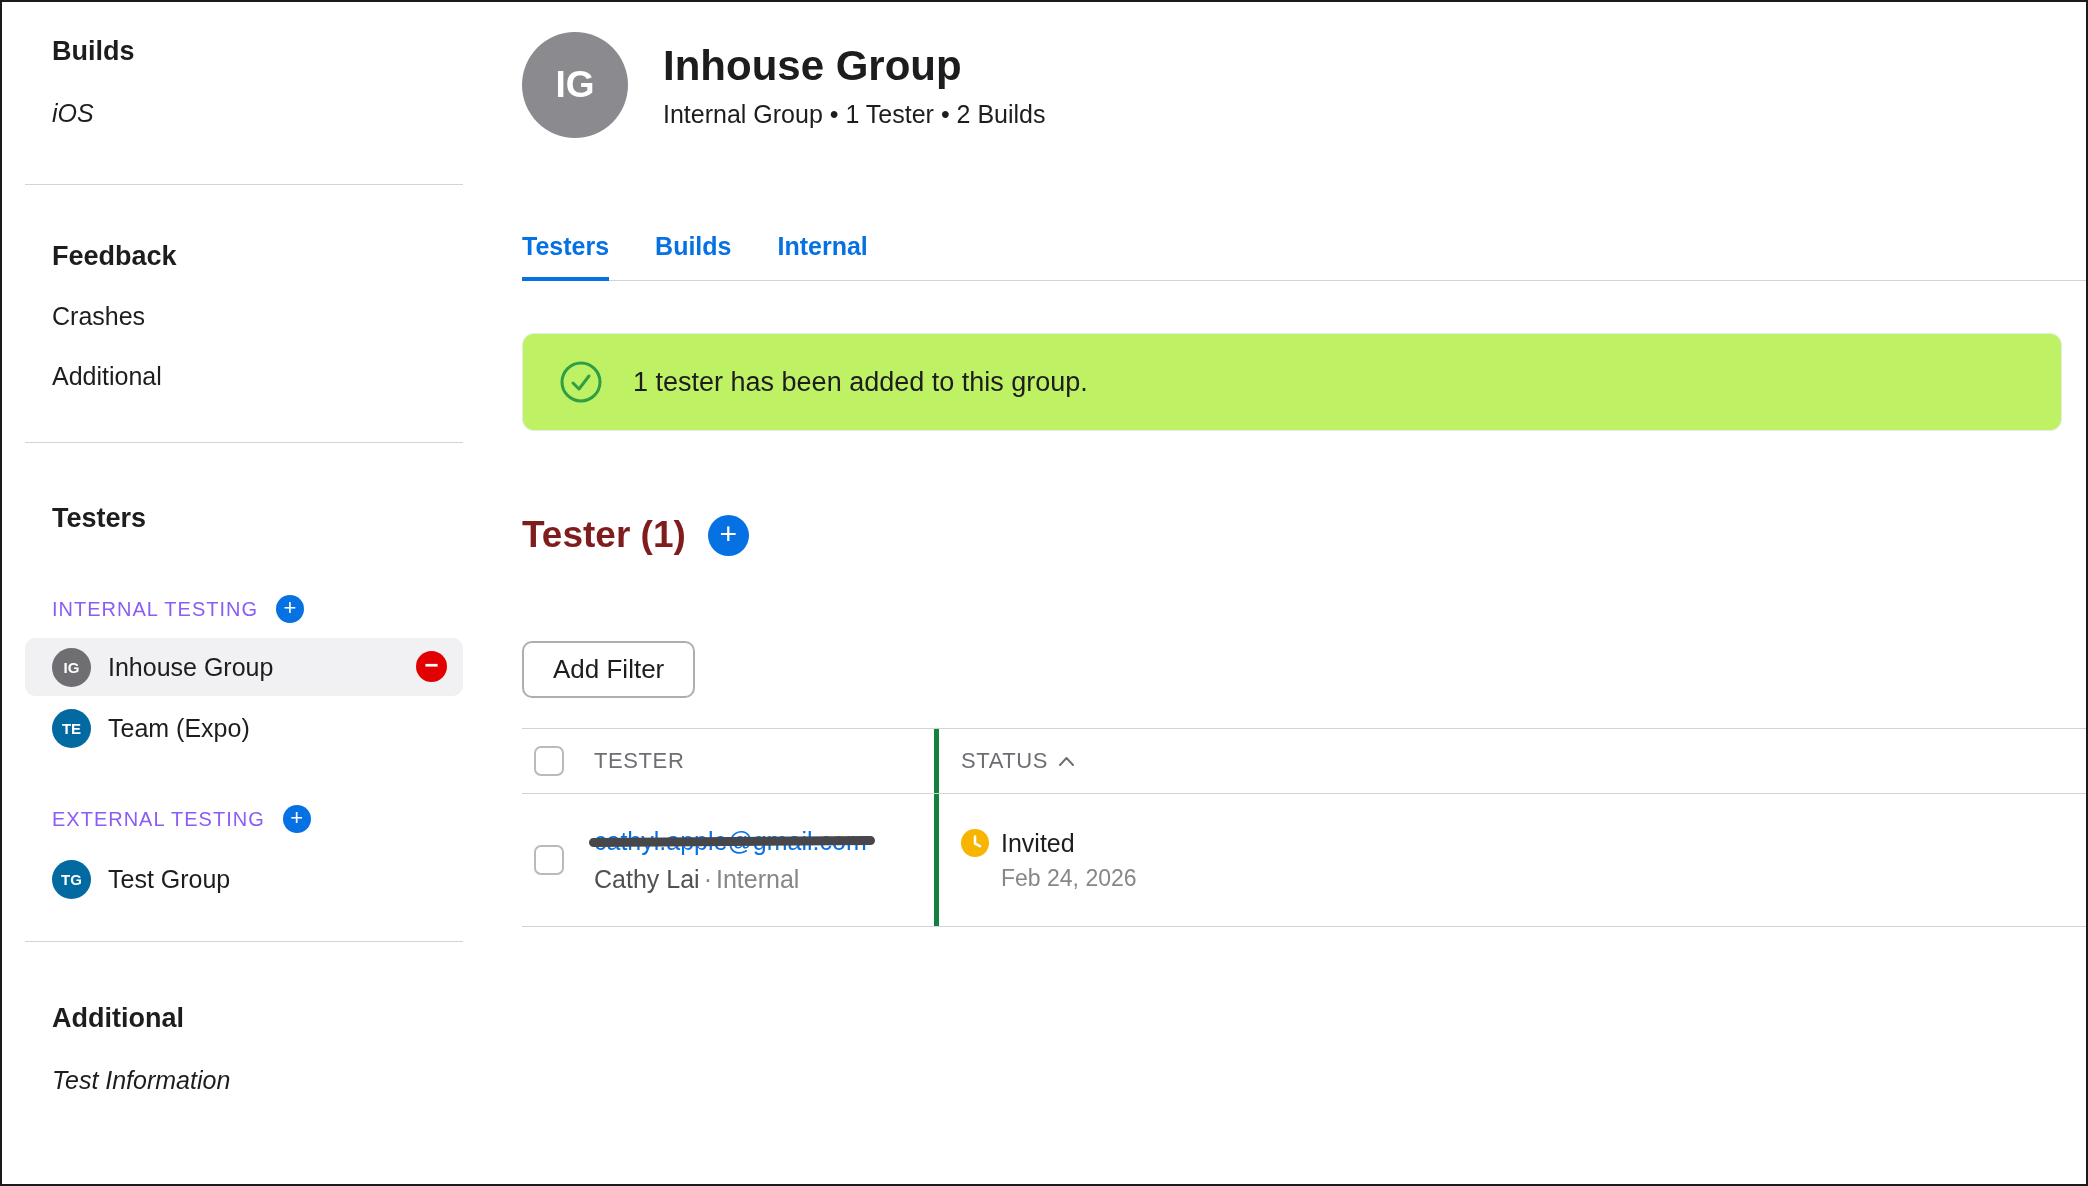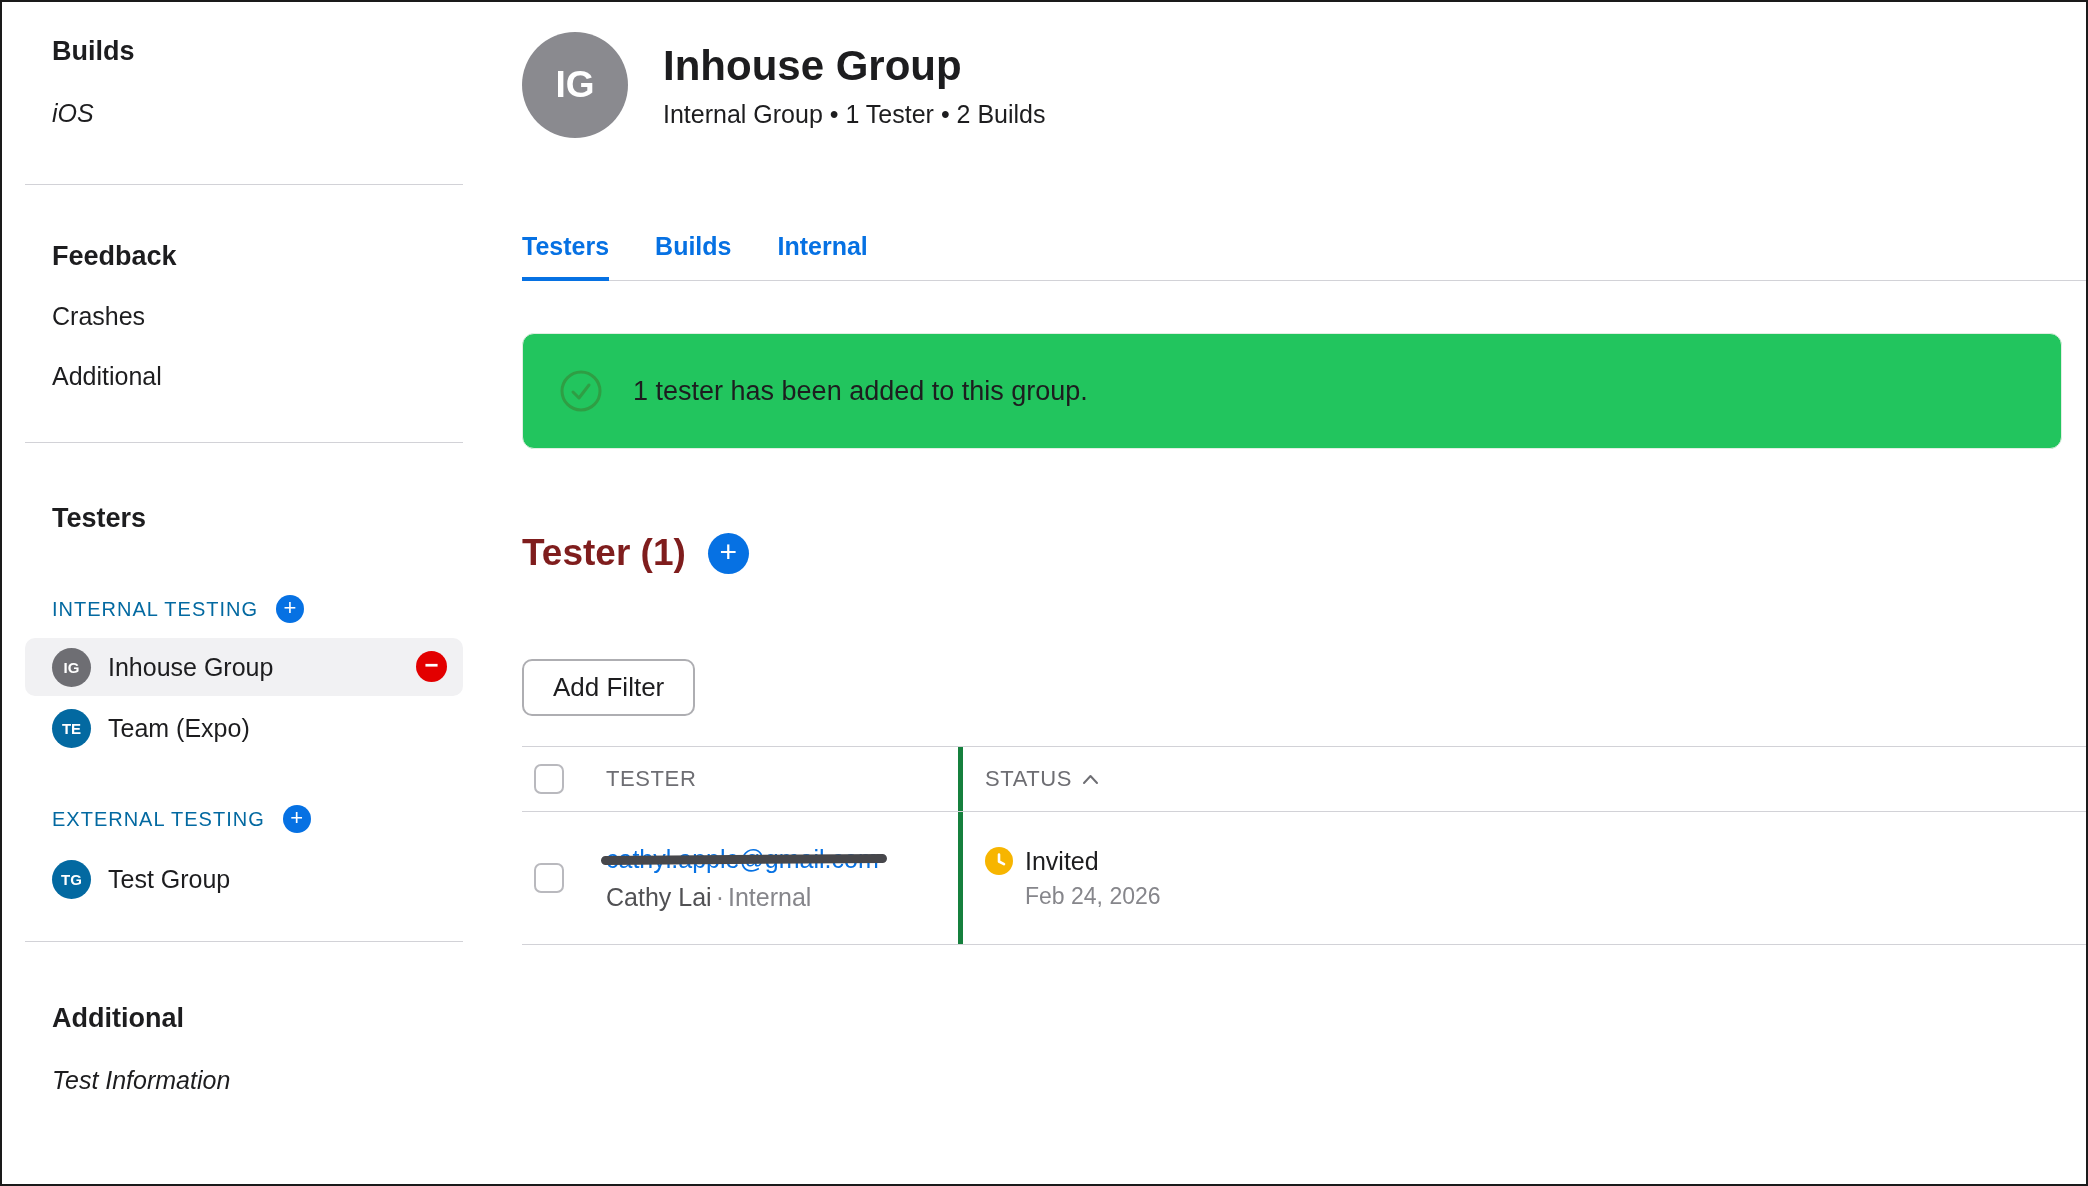--- a/index.html
+++ b/index.html
@@ -25,21 +25,21 @@
 
   .m-top-30 { margin-top:30px;font-style:italic; }
   .m-top-55 { margin-top:55px; }
   .m-top-28 { margin-top:28px; }
   .m-top-29 { margin-top:29px; }
   .m-top-50 { margin-top:50px; }
   .m-top-59 { margin-top:59px; }
   .m-top-60 { margin-top:60px; }
 
   .sb-label-row { display:flex; align-items:center; gap:18px; padding-left:50px; margin-top:60px; height:28px; }
-  .sb-label { font-size:20px; letter-spacing:1px; color:#0369a1; font-weight:500; }
+  .sb-label { font-size:20px; letter-spacing:1px; color:#8b5cf6; font-weight:500; }
   .plus-circle { width:28px; height:28px; border-radius:50%; background:#0671e3; color:#fff;
     display:flex; align-items:center; justify-content:center; font-size:22px; font-weight:500;
     border:none; cursor:pointer; line-height:1; padding-bottom:2px; }
 
   .sb-group { display:flex; align-items:center; height:58px; margin-left:23px; width:438px;
     border-radius:10px; padding-left:27px; position:relative; cursor:pointer; }
   .sb-group.selected { background:#f1f1f3; }
   .sb-avatar { width:39px; height:39px; border-radius:50%; background:#0369a1; color:#fff;
     display:flex; align-items:center; justify-content:center; font-size:15px; font-weight:700; flex:0 0 39px; }
   .sb-avatar.dark { background:#6e6e73; }
@@ -57,35 +57,35 @@
     font-size:37px; font-weight:600; display:flex; align-items:center; justify-content:center; flex:0 0 106px; }
   .header-text { margin-left:35px; }
   .header-text h1 { font-size:42px; font-weight:700; color:#1d1d1f; line-height:48px; }
   .subtitle { font-size:25px; color:#1d1d1f; margin-top:10px; }
 
   .tabs { display:flex; gap:46px; margin-top:94px; border-bottom:1px solid #d2d2d7; }
   .tab { font-size:25px; font-weight:700; color:#0671e3; padding-bottom:16px; cursor:pointer;
     text-decoration:none; border-bottom:4px solid transparent; margin-bottom:-1px; }
   .tab.active { border-bottom-color:#0671e3; }
 
-  .banner { margin-top:52px; margin-right:24px; height:116px; background:#22c55e; border:1px solid #e0efe2;
+  .banner { margin-top:52px; margin-right:24px; height:98px; background:#bef264; border:1px solid #e0efe2;
     border-radius:12px; display:flex; align-items:center; padding-left:36px; gap:30px; }
   .banner-text { font-size:27px; color:#1d1d1f; }
 
   .section-title-row { display:flex; align-items:center; margin-top:82px; gap:22px; }
   .section-title-row h2 { font-size:37px; font-weight:700; color:#7f1d1d; line-height:44px;text-align:center; }
   .plus-circle.big { width:41px; height:41px; font-size:30px; }
 
   .add-filter { margin-top:84px; display:inline-block; height:57px; padding:0 29px; font-size:26px;
     font-family:inherit; color:#1d1d1f; background:#fff; border:2px solid #aeaeb2; border-radius:10px;
     cursor:pointer; }
 
   
   .table { margin-top:30px; }
-  .t-head, .t-row { display:grid; grid-template-columns:72px 340px 1fr;gap:12px; }
+  .t-head, .t-row { display:grid; grid-template-columns:72px 340px 1fr; }
   .t-head { height:66px; border-top:1px solid #d2d2d7; border-bottom:1px solid #d2d2d7; }
   .t-row { min-height:133px; border-bottom:1px solid #d2d2d7; }
   .cell { display:flex; align-items:center; }
   .c-check { padding-left:12px; }
   input[type="checkbox"] { appearance:none; -webkit-appearance:none; width:30px; height:30px;
     border:2px solid #b9b9be; border-radius:7px; background:#fff; cursor:pointer; }
   .th { font-size:22px; color:#6e6e73; letter-spacing:0.6px; font-weight:400; cursor:pointer; }
   .c-status { border-left:5px solid #15803d; padding-left:22px; }
   .th.c-status { gap:10px; }
 

